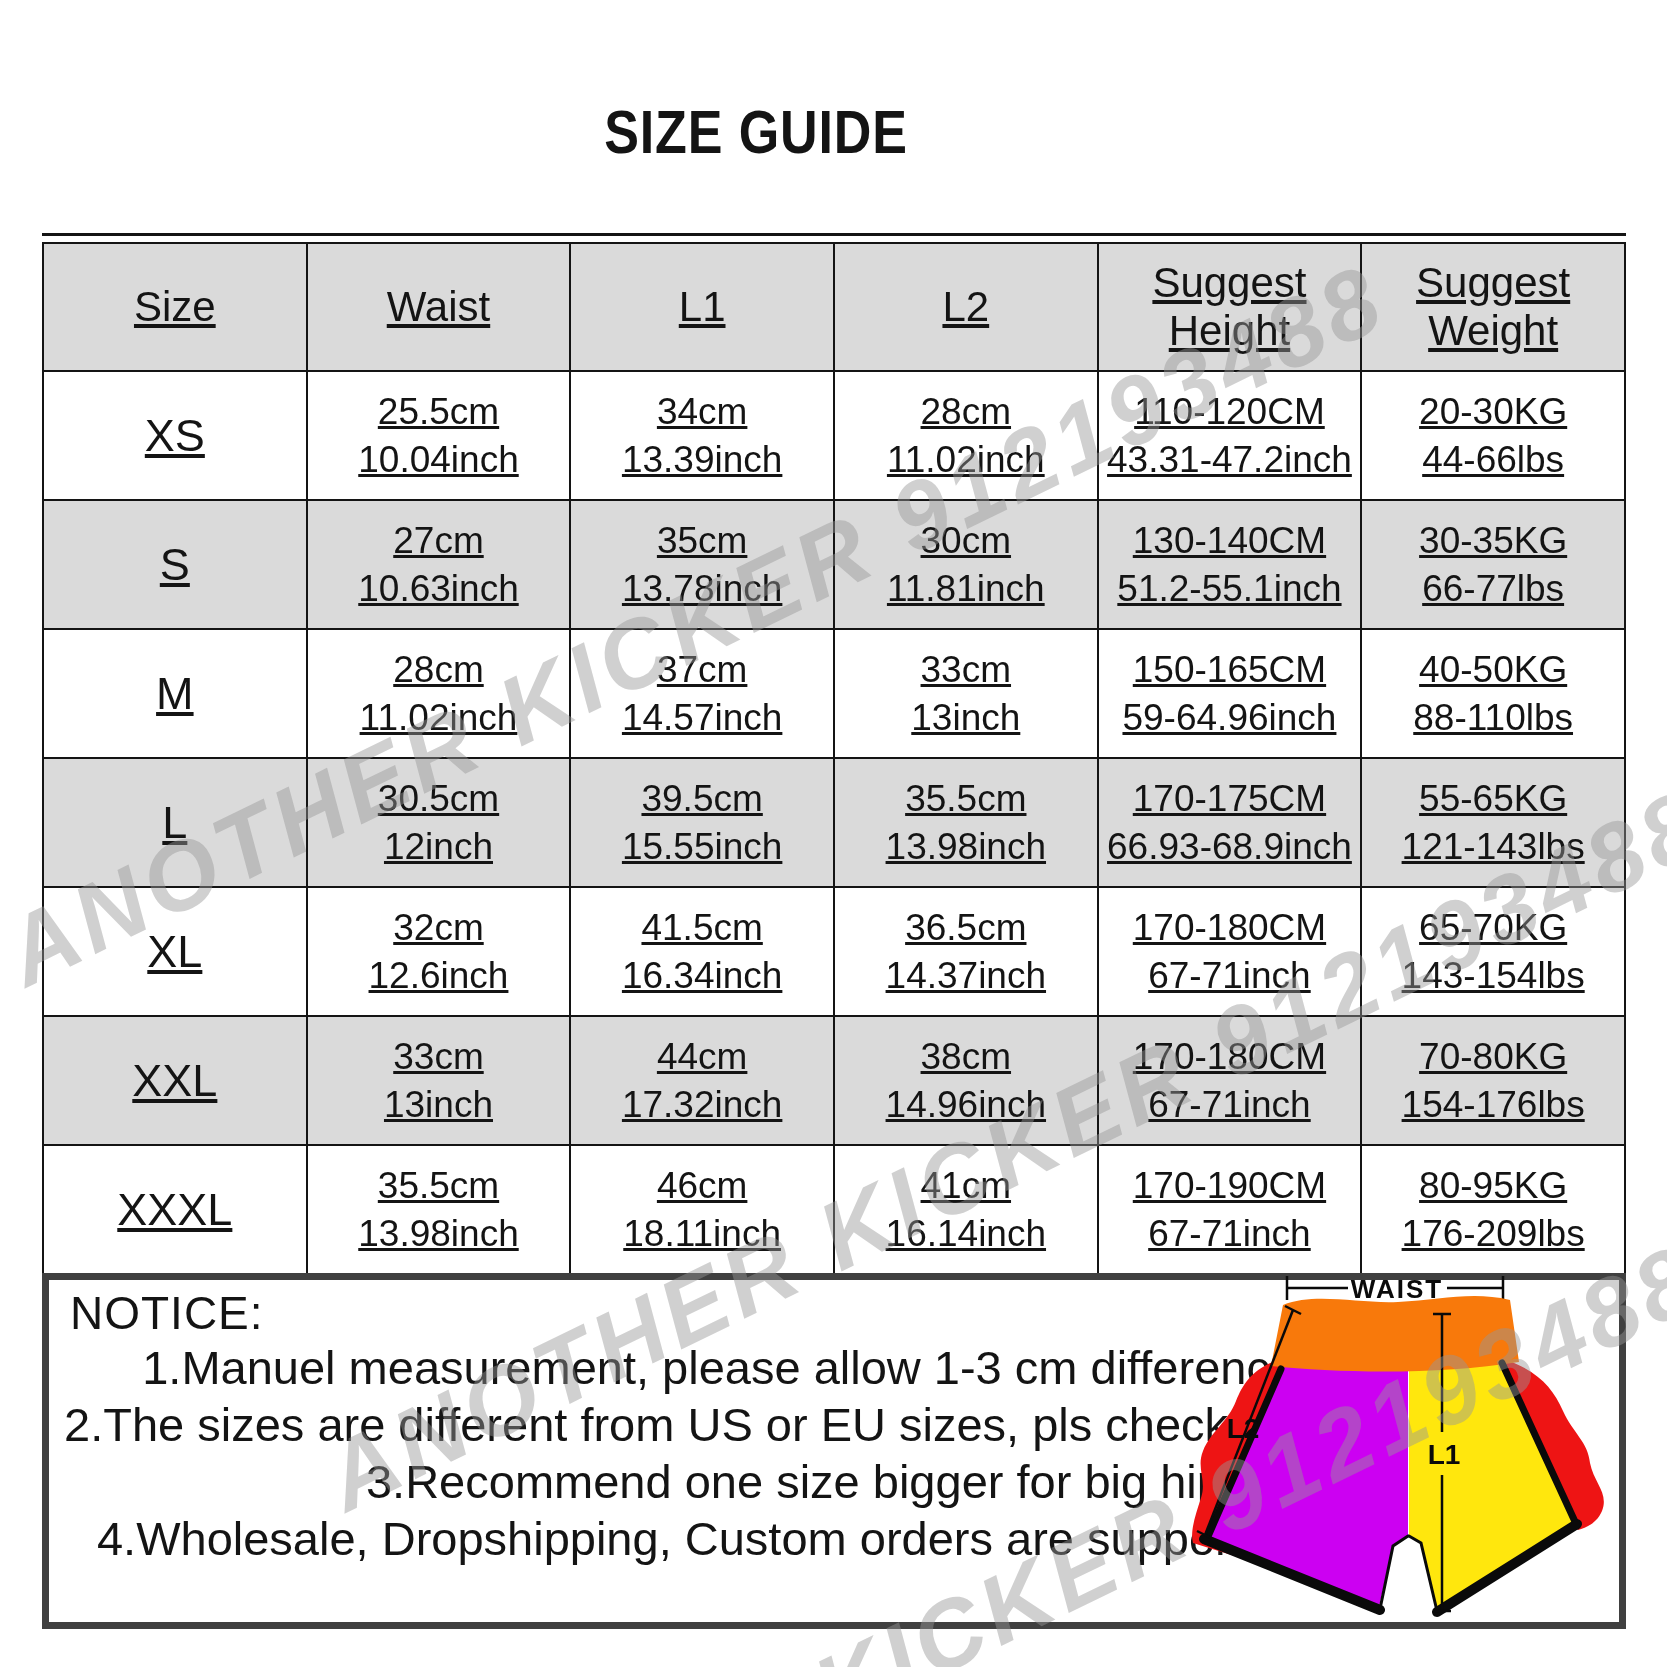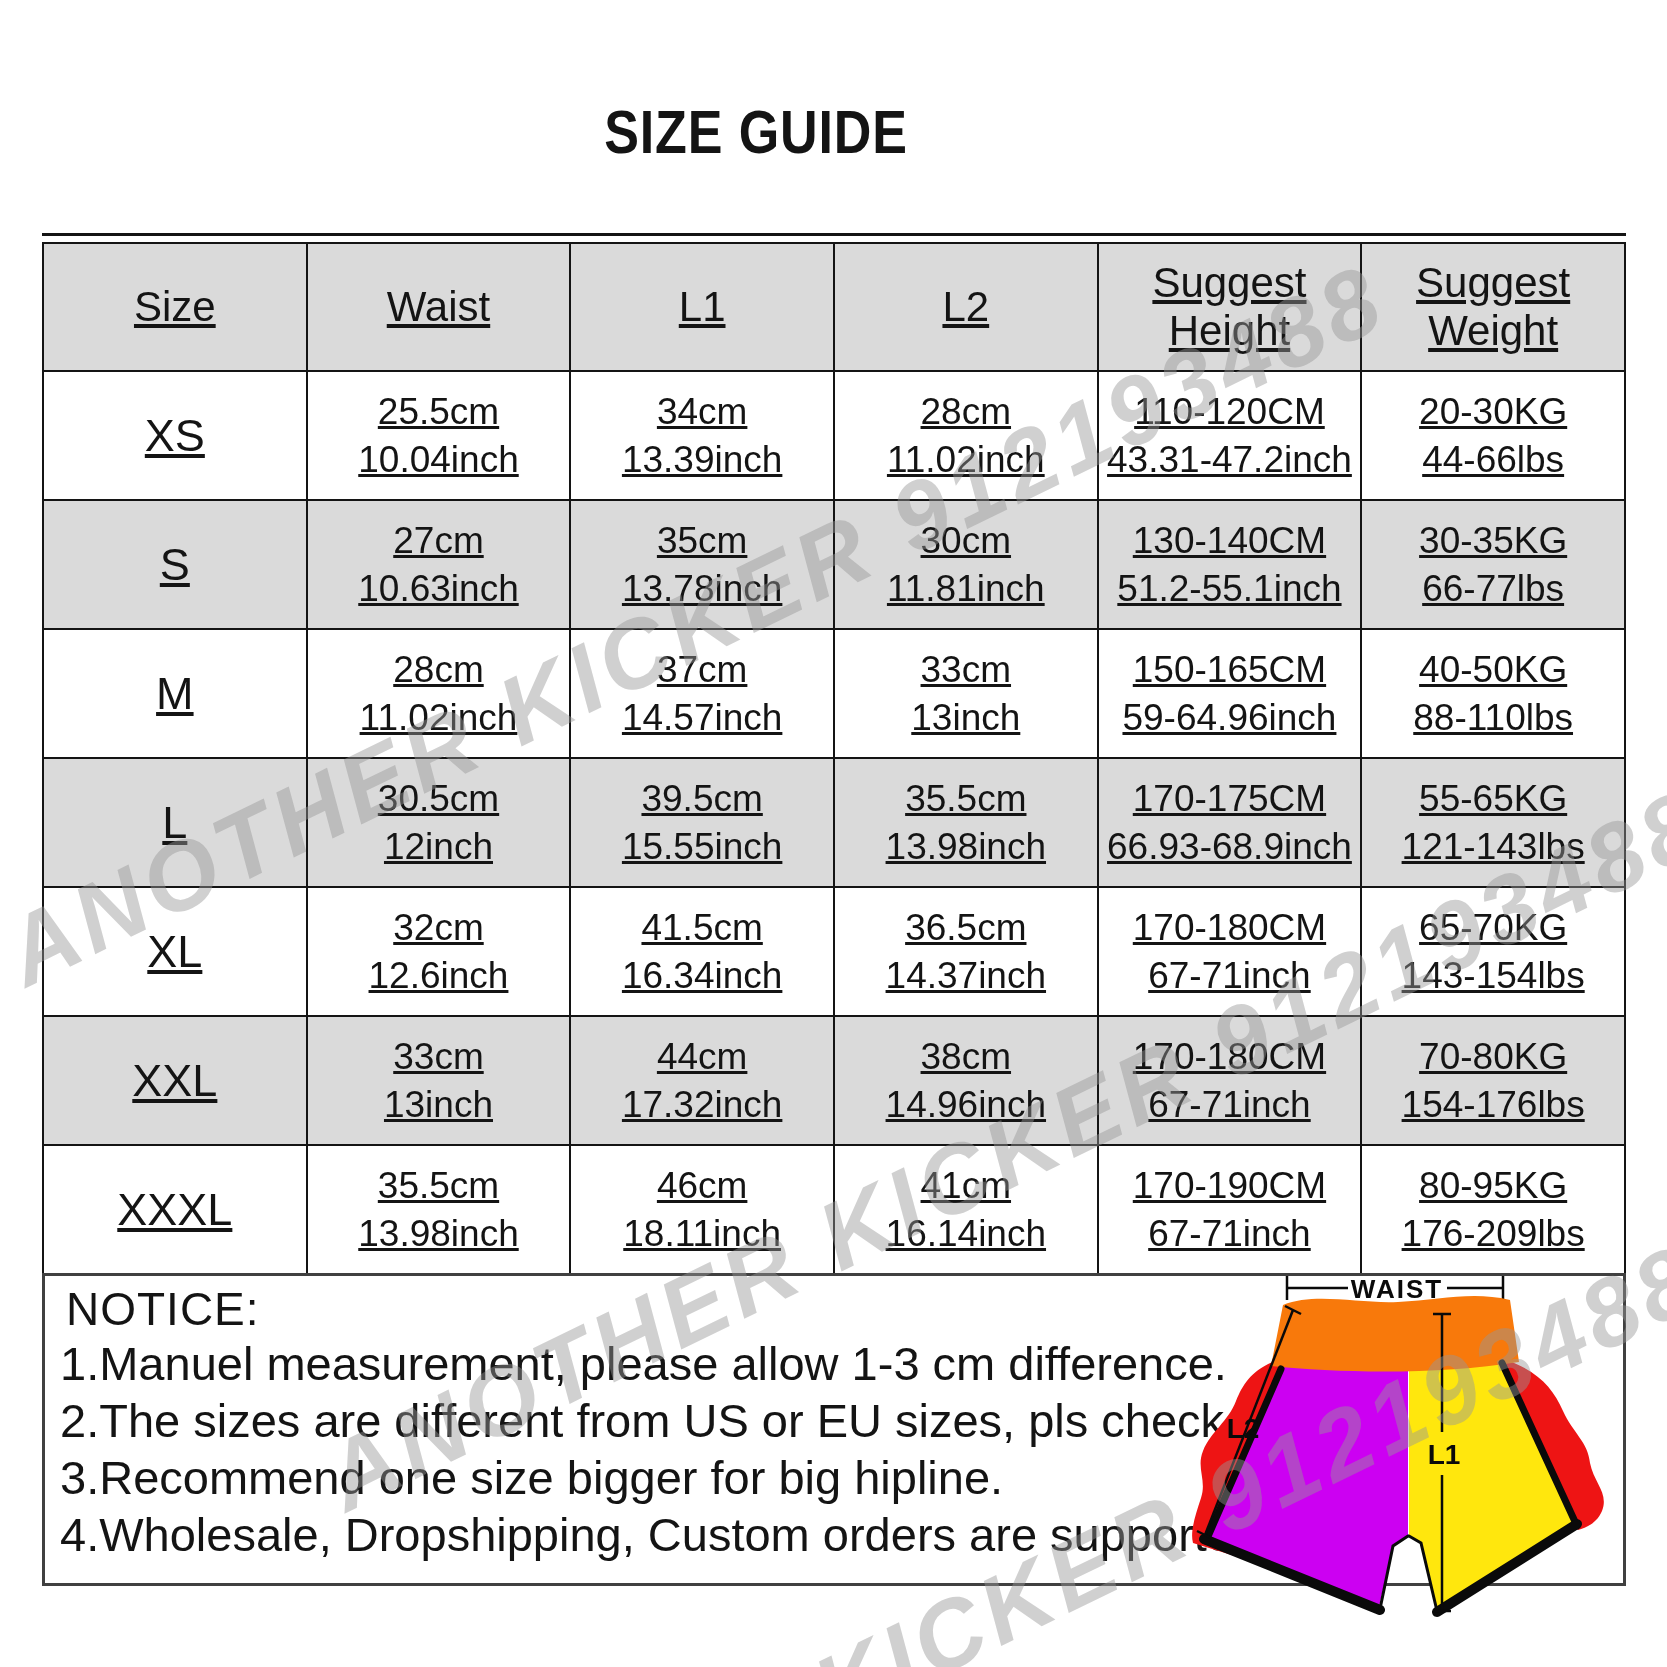--- a/index.html
+++ b/index.html
@@ -25,22 +25,22 @@
     border:2.5px solid #141414; text-align:center; vertical-align:middle; padding:0;
   }
   table.size-table thead th {
     background:#dadada; font-weight:400; font-size:42px; height:126px;
   }
   table.size-table tbody tr { height:129px; background:#ffffff;border-radius:15px; }
   table.size-table tbody tr:nth-child(even) { background:#dadada; }
   td.size-col { font-size:45px; }
   td.val { font-size:37px; line-height:1.28; white-space:pre-line; }
   .notice-box {
-    position:absolute; left:42px; top:1273px; width:1584px; height:313px;
-    border:3px solid #404040; box-sizing:border-box; z-index:2;
+    position:absolute; left:42px; top:1273px; width:1584px; height:356px;
+    border:7px solid #404040; box-sizing:border-box; z-index:2;text-align:right;
   }
   .notice-title {
     position:absolute; left:21px; top:6px; font-size:46px; letter-spacing:1px;
   }
   .notice-lines { position:absolute; left:15px; top:68px; }
   .notice-line { font-size:47px; line-height:40px; margin-bottom:17px; white-space:nowrap; }
   .shorts-svg { position:absolute; left:1140px; top:1270px; z-index:3; }
   .wm {
     position:absolute; white-space:nowrap; font-weight:700; font-style:italic;
     font-size:96px; letter-spacing:6px; color:rgba(150,150,150,0.45);

